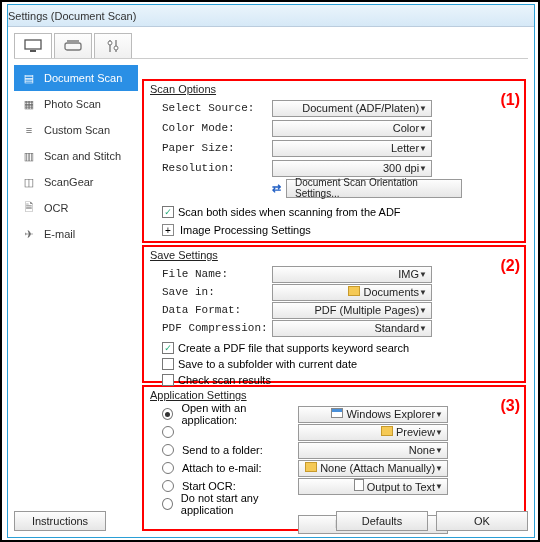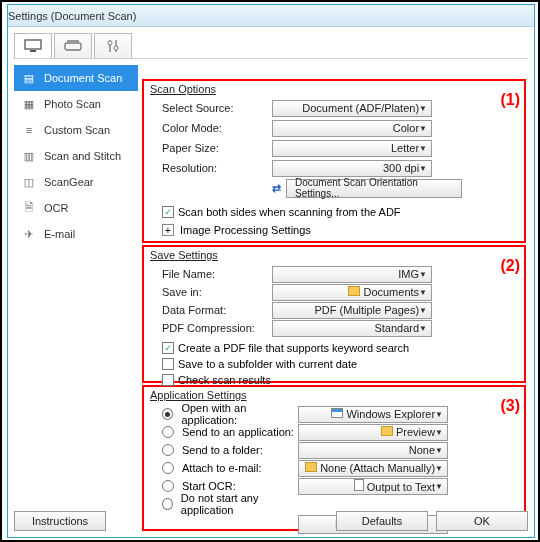--- a/index.html
+++ b/index.html
@@ -22,21 +22,21 @@
   
   .main { position:absolute; left:134px; top:38px; right:8px; bottom:30px; }
   .redbox { position:absolute; border:2px solid #ff0000; pointer-events:none; }
   .rb1 { left:0; top:14px; width:100%; height:164px; }
   .rb2 { left:0; top:180px; width:100%; height:138px; }
   .rb3 { left:0; top:320px; width:100%; height:146px; }
   .annot { position:absolute; right:6px; color:#ff0000; font-weight:bold; font-size:16px; }
   
   .group-title { position:absolute; font-size:11px; color:#222;text-decoration:underline; }
   .row { position:absolute; left:20px; right:10px; height:18px; display:flex; align-items:center; }
-  .row .lbl { width:110px; color:#222; }
+  .row .lbl { width:110px; color:#222;font-family:Liberation Mono, monospace; }
   .row .lbl-rad { width:136px; display:flex; align-items:center; gap:4px; }
   .sel-ctrl { flex:0 0 160px; height:17px; background:linear-gradient(#fefefe,#e9e9e9); border:1px solid #999; display:flex; align-items:center; padding:0 4px; justify-content:flex-end; color:#222; }
   .sel-ctrl .caret { font-size:8px; color:#333; }
   .btn { height:19px; background:linear-gradient(#fdfdfd,#e6e6e6); border:1px solid #999; display:inline-flex; align-items:center; justify-content:center; padding:0 8px; color:#222; }
   .chk, .rad { width:12px; height:12px; border:1px solid #777; background:#fff; display:inline-flex; align-items:center; justify-content:center; font-size:9px; color:#2a7; margin-right:4px; }
   .rad { border-radius:50%; }
   .rad .dot { width:5px; height:5px; border-radius:50%; background:#333; }
   .folder-ic { width:12px; height:10px; background:#f5c955; border:1px solid #c79a2d; display:inline-block; margin-right:3px; }
   .app-ic { width:12px; height:10px; background:#fff; border:1px solid #888; display:inline-block; margin-right:3px; position:relative;}
   .app-ic::before{content:"";position:absolute;left:0;top:0;right:0;height:3px;background:#4a90d9;}
@@ -213,21 +213,20 @@
               <span>Open with an application:</span>
             </span>
           <div class="sel-ctrl" style="flex:0 0 150px">
               <span><span class="app-ic"></span><span>Windows Explorer</span></span>
               <span class="caret">▼</span>
             </div>
         </div>
         <div class="row" style="top:358px">
           <span class="lbl-rad">
               <span class="rad"></span>
-              <span>Send to an application:</span>
             </span>
           <div class="sel-ctrl" style="flex:0 0 150px">
               <span><span class="folder-ic"></span><span>Preview</span></span>
               <span class="caret">▼</span>
             </div>
         </div>
         <div class="row" style="top:376px">
           <span class="lbl-rad">
               <span class="rad"></span>
               <span>Send to a folder:</span>

